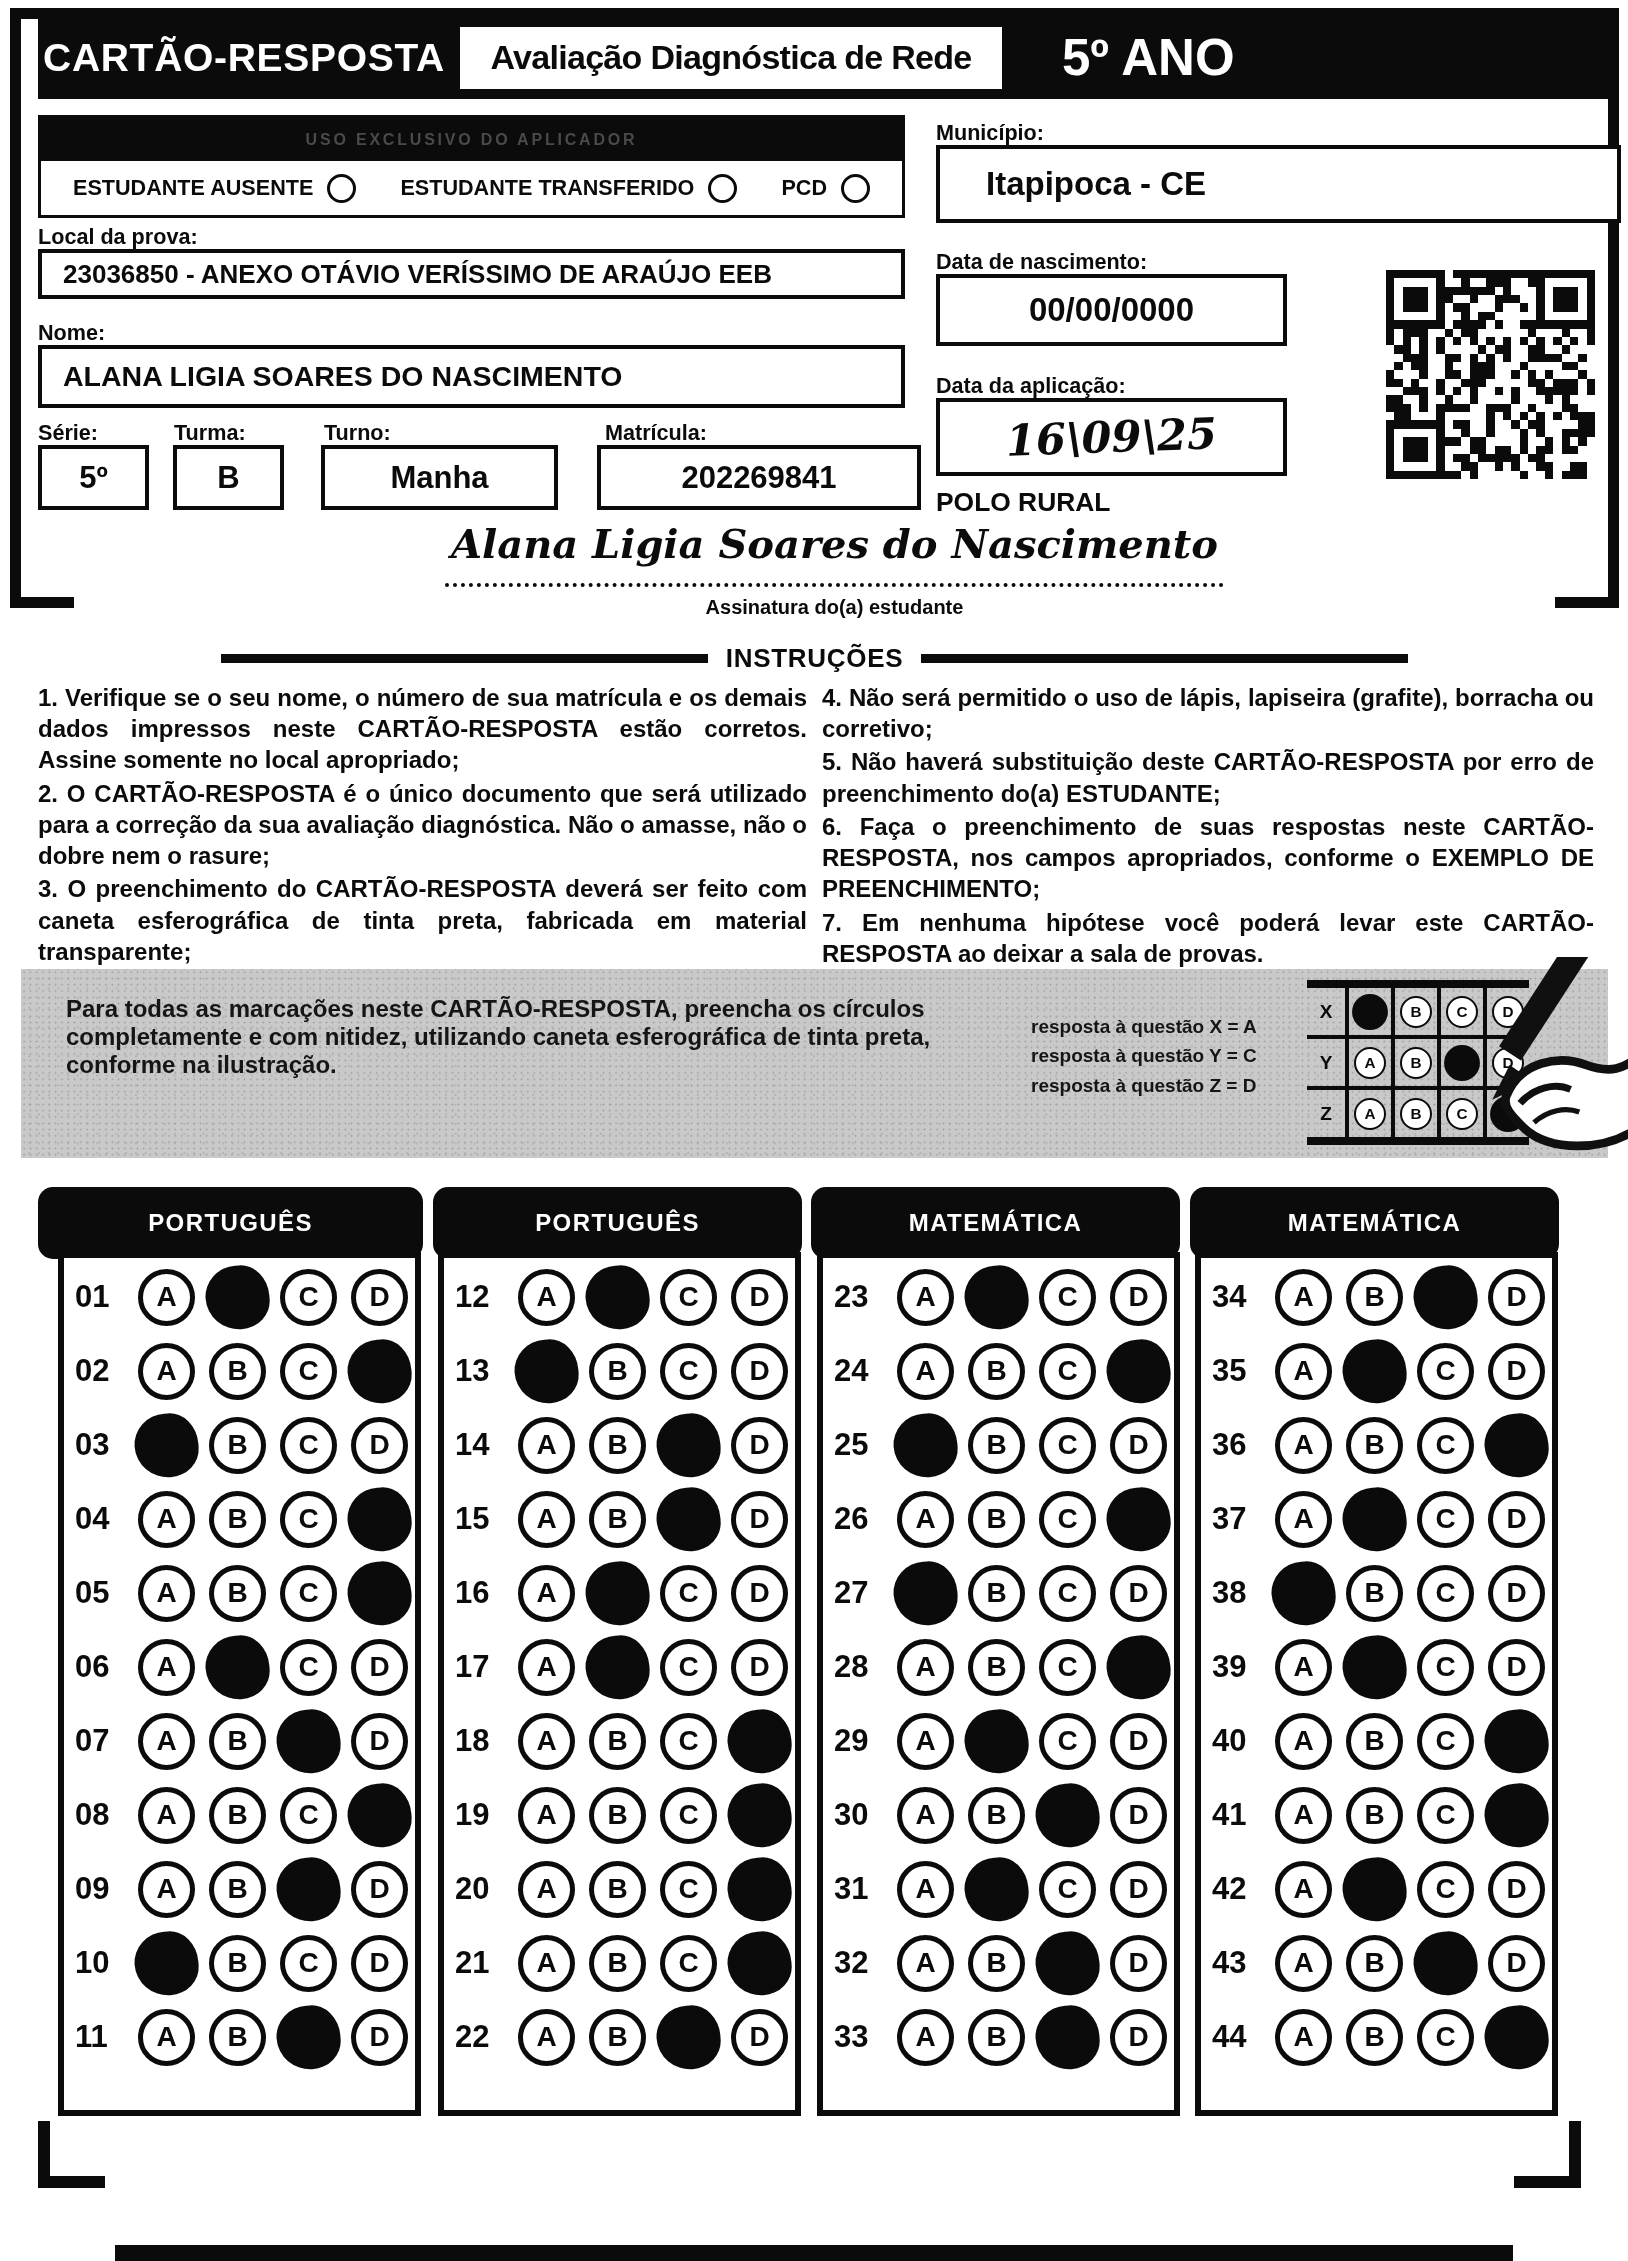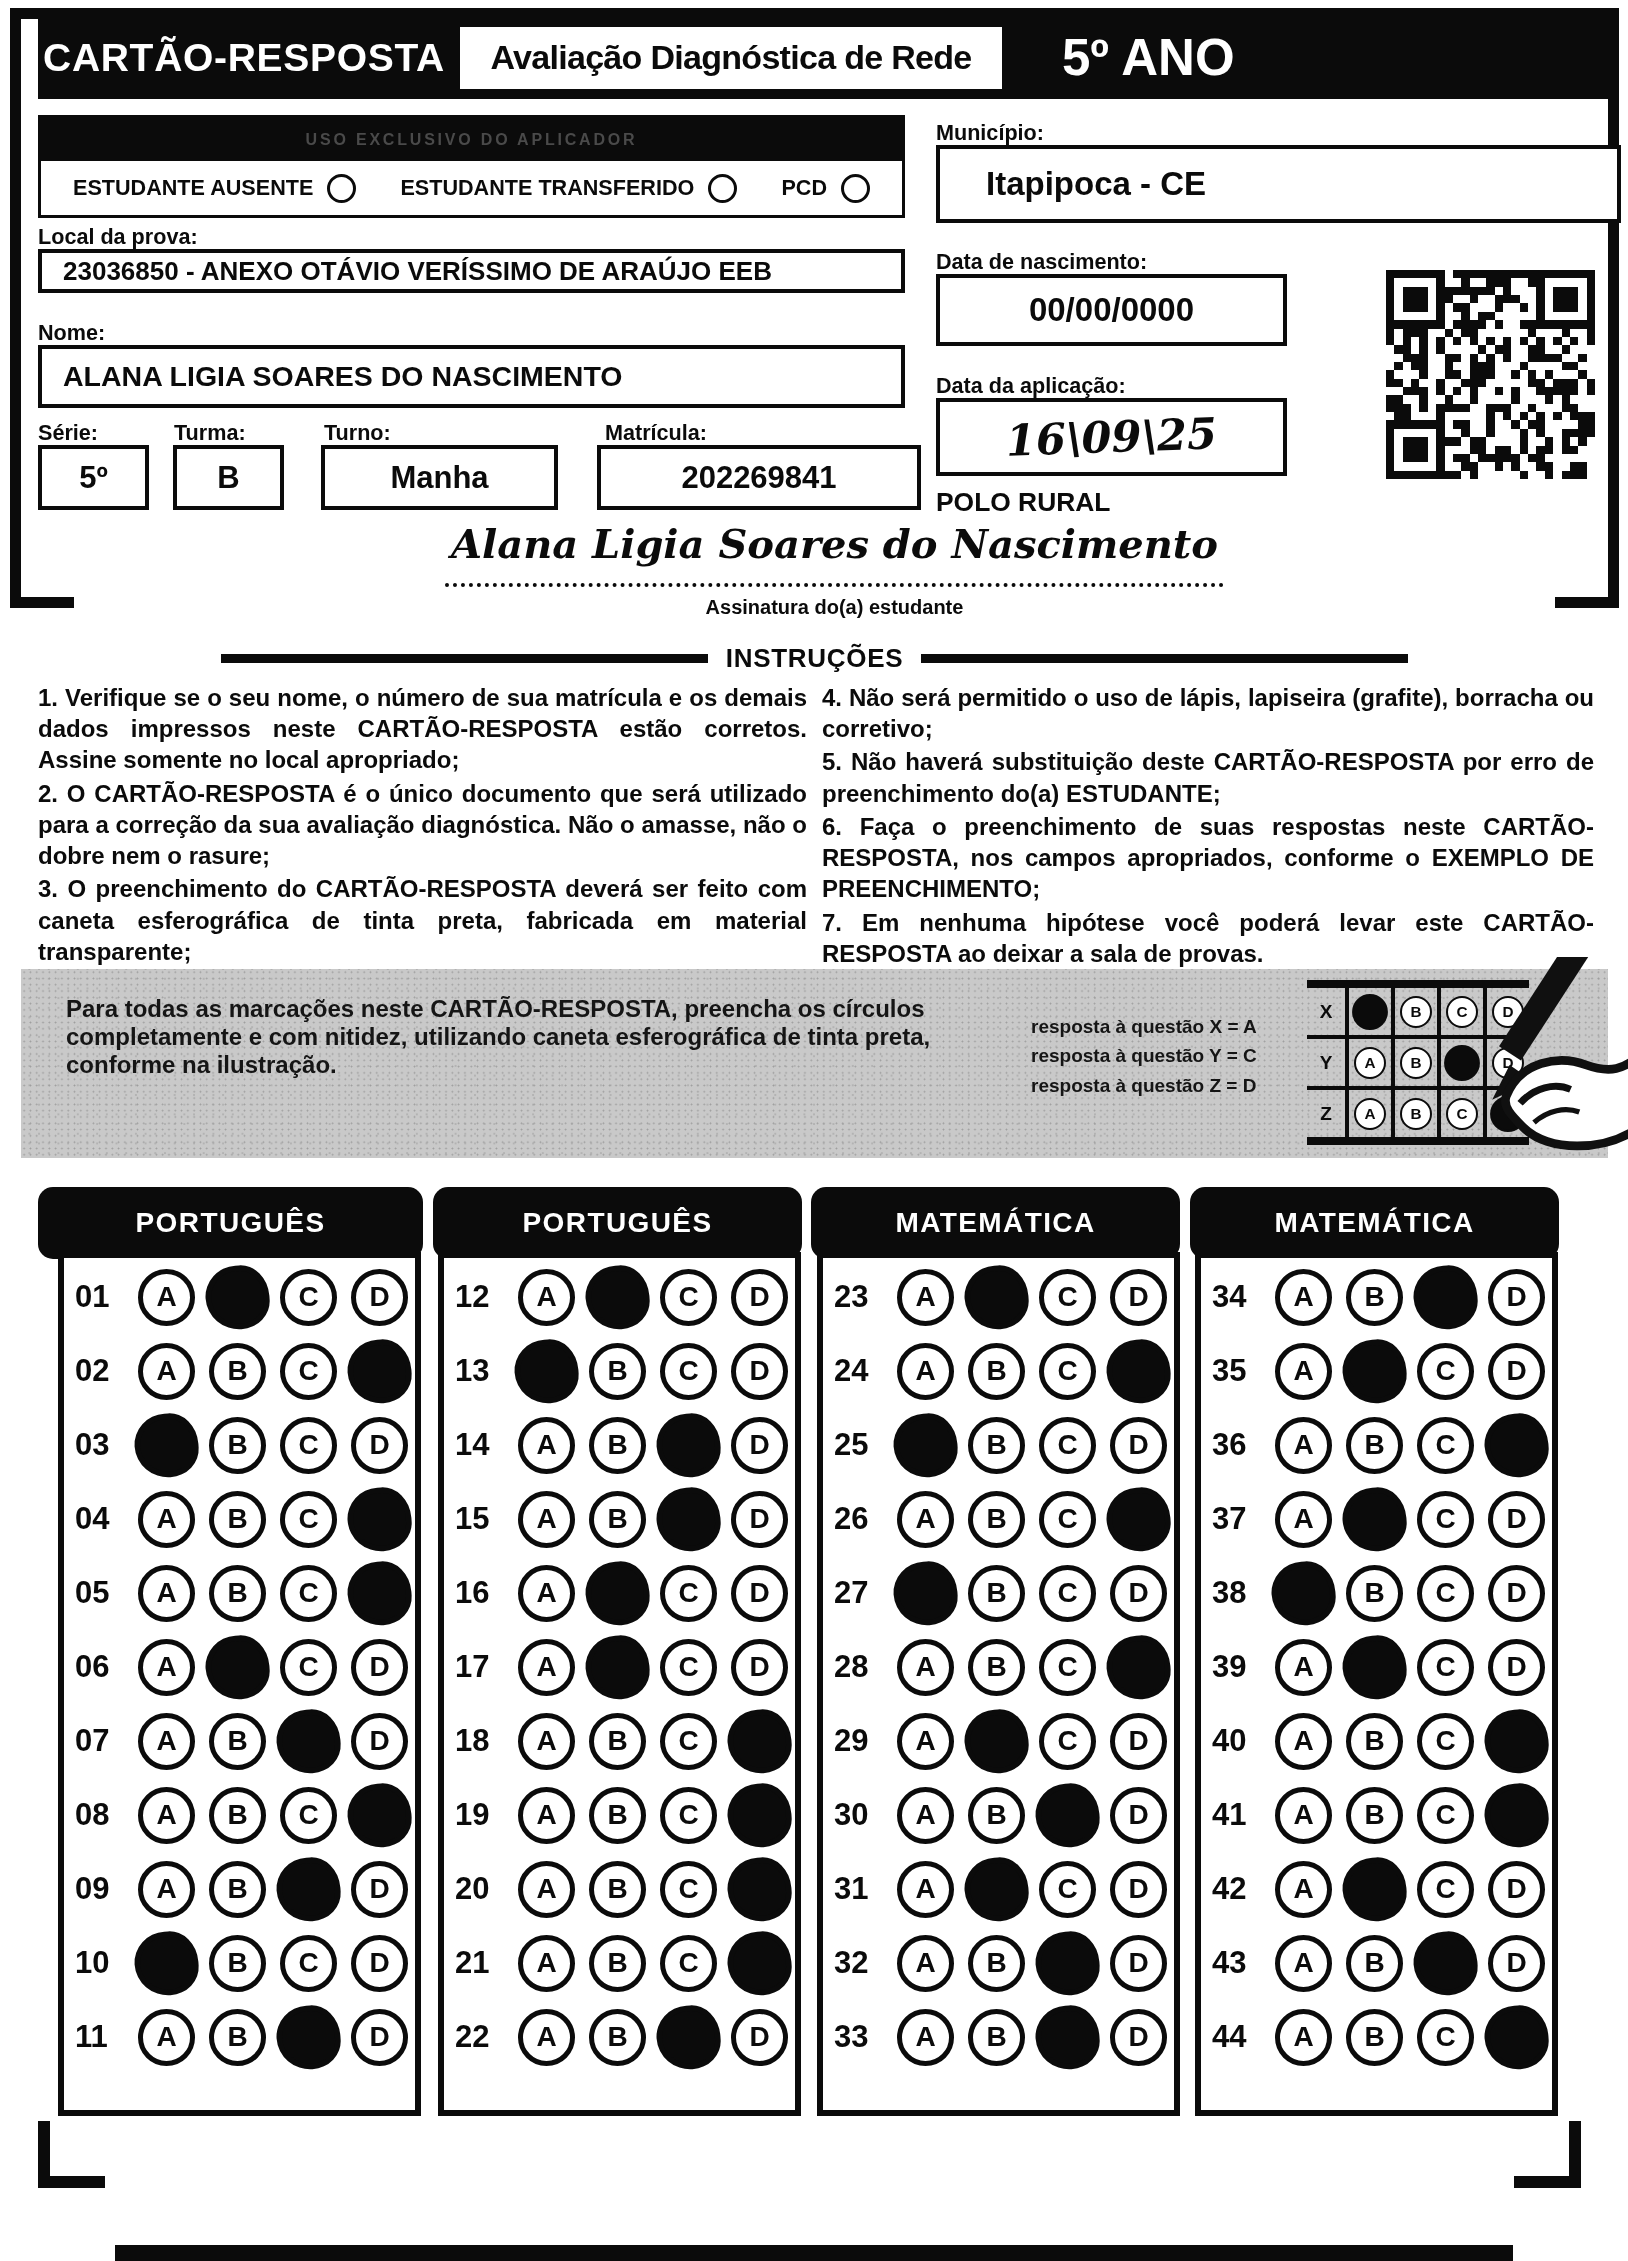--- a/index.html
+++ b/index.html
@@ -20,21 +20,21 @@
   
   .applicator { position:absolute; left:38px; top:115px; width:867px; border:3.5px solid #0b0b0b; }
   .black-bar { height:43px; background:#0b0b0b; color:#4a4a4a; display:flex; align-items:center; justify-content:center; font-size:16px; font-weight:bold; letter-spacing:2.8px; }
   .status-row { height:54px; background:#fff; display:flex; align-items:center; justify-content:space-between; padding:0 32px; }
   .status-item { display:flex; align-items:center; font-size:21.6px; font-weight:bold; }
   .status-circle { width:29px; height:29px; border:3.5px solid #0b0b0b; border-radius:50%; background:#fff; margin-left:14px; }
 
   .field-label { position:absolute; font-size:21.6px; font-weight:bold; }
   .field-box { position:absolute; border:4.2px solid #0b0b0b; background:#fff; display:flex; align-items:center; font-weight:bold; }
 
-  .f-local-label{left:38px;top:224px} .f-local-box{left:38px;top:249px;width:867px;height:44px;padding-left:21px;font-size:26px}
+  .f-local-label{left:38px;top:224px} .f-local-box{left:38px;top:249px;width:867px;height:50px;padding-left:21px;font-size:26px}
   .f-nome-label{left:38px;top:320px}  .f-nome-box{left:38px;top:345px;width:867px;height:63px;padding-left:21px;font-size:28.5px}
   .f-serie-label{left:38px;top:420px} .f-serie-box{left:38px;top:445px;width:111px;height:65px;justify-content:center;font-size:31px}
   .f-turma-label{left:174px;top:420px}.f-turma-box{left:173px;top:445px;width:111px;height:65px;justify-content:center;font-size:31px}
   .f-turno-label{left:324px;top:420px}.f-turno-box{left:321px;top:445px;width:237px;height:65px;justify-content:center;font-size:31px}
   .f-matricula-label{left:605px;top:420px}.f-matricula-box{left:597px;top:445px;width:324px;height:65px;justify-content:center;font-size:31px}
 
   .f-municipio-label{left:936px;top:120px}.f-municipio-box{left:936px;top:145px;width:685px;height:78px;padding-left:46px;font-size:33px}
   .f-nasc-label{left:936px;top:249px}     .f-nasc-box{left:936px;top:274px;width:351px;height:72px;justify-content:center;font-size:33px}
   .f-aplic-label{left:936px;top:373px}    .f-aplic-box{left:936px;top:398px;width:351px;height:78px;justify-content:center;}
   .handwriting { font-family:"DejaVu Serif", serif; font-style:italic; font-weight:bold; }
@@ -65,21 +65,21 @@
   .ex-grid { position:absolute; left:1286px; top:11px; border-top:8.3px solid #0b0b0b; border-bottom:8.3px solid #0b0b0b; }
   .ex-row { display:flex; border-top:4.9px solid #0b0b0b; }
   .ex-row:first-child { border-top:none; }
   .ex-cell { width:46px; height:47px; display:flex; align-items:center; justify-content:center; border-left:4.2px solid #0b0b0b; }
   .ex-cell:first-child { width:38px; border-left:none; font-size:19px; font-weight:bold; }
   .ex-bubble { width:32px; height:32px; border:2.8px solid #0b0b0b; border-radius:50%; display:flex; align-items:center; justify-content:center; font-size:15.3px; font-weight:bold; background:#fff; }
   .ex-bubble.filled { background:#0b0b0b; color:transparent; transform:scale(1.12); }
   .hand-svg { position:absolute; left:1405px; top:-12.5px; width:216px; height:209px; }
 
   
-  .ans-hdr { position:absolute; top:1187px; height:72px; background:#0b0b0b; color:#fff; display:flex; align-items:center; justify-content:center; font-size:28px; font-weight:bold; letter-spacing:1.4px;border-radius:15px; }
+  .ans-hdr { position:absolute; top:1187px; height:72px; background:#0b0b0b; color:#fff; display:flex; align-items:center; justify-content:center; font-size:24px; font-weight:bold; letter-spacing:1.4px;border-radius:15px; }
   .ah1{left:38px;width:385px} .ah2{left:433px;width:369px} .ah3{left:811px;width:369px} .ah4{left:1190px;width:369px}
   .ans-box { position:absolute; top:1252px; height:864px; border:6.3px solid #0b0b0b; background:#fff; padding-top:2px; }
   .ab1{left:58px;width:363px} .ab2{left:438px;width:363px} .ab3{left:817px;width:363px} .ab4{left:1195px;width:363px}
   .q-row { display:flex; align-items:center; height:74px; padding-left:11px; }
   .q-num { width:60px; font-size:31px; font-weight:bold; }
   .q-bubbles { display:flex; }
   .bubble { width:57px; height:57px; border:5.6px solid #0b0b0b; border-radius:50%; display:flex; align-items:center; justify-content:center; font-size:28px; font-weight:bold; background:#fff; margin:0 7px; }
   .bubble.filled { background:#0b0b0b; border-color:#0b0b0b; color:transparent; border-radius:53% 47% 50% 56% / 51% 54% 46% 55%; transform:scale(1.12) rotate(-4deg); }
 
   

